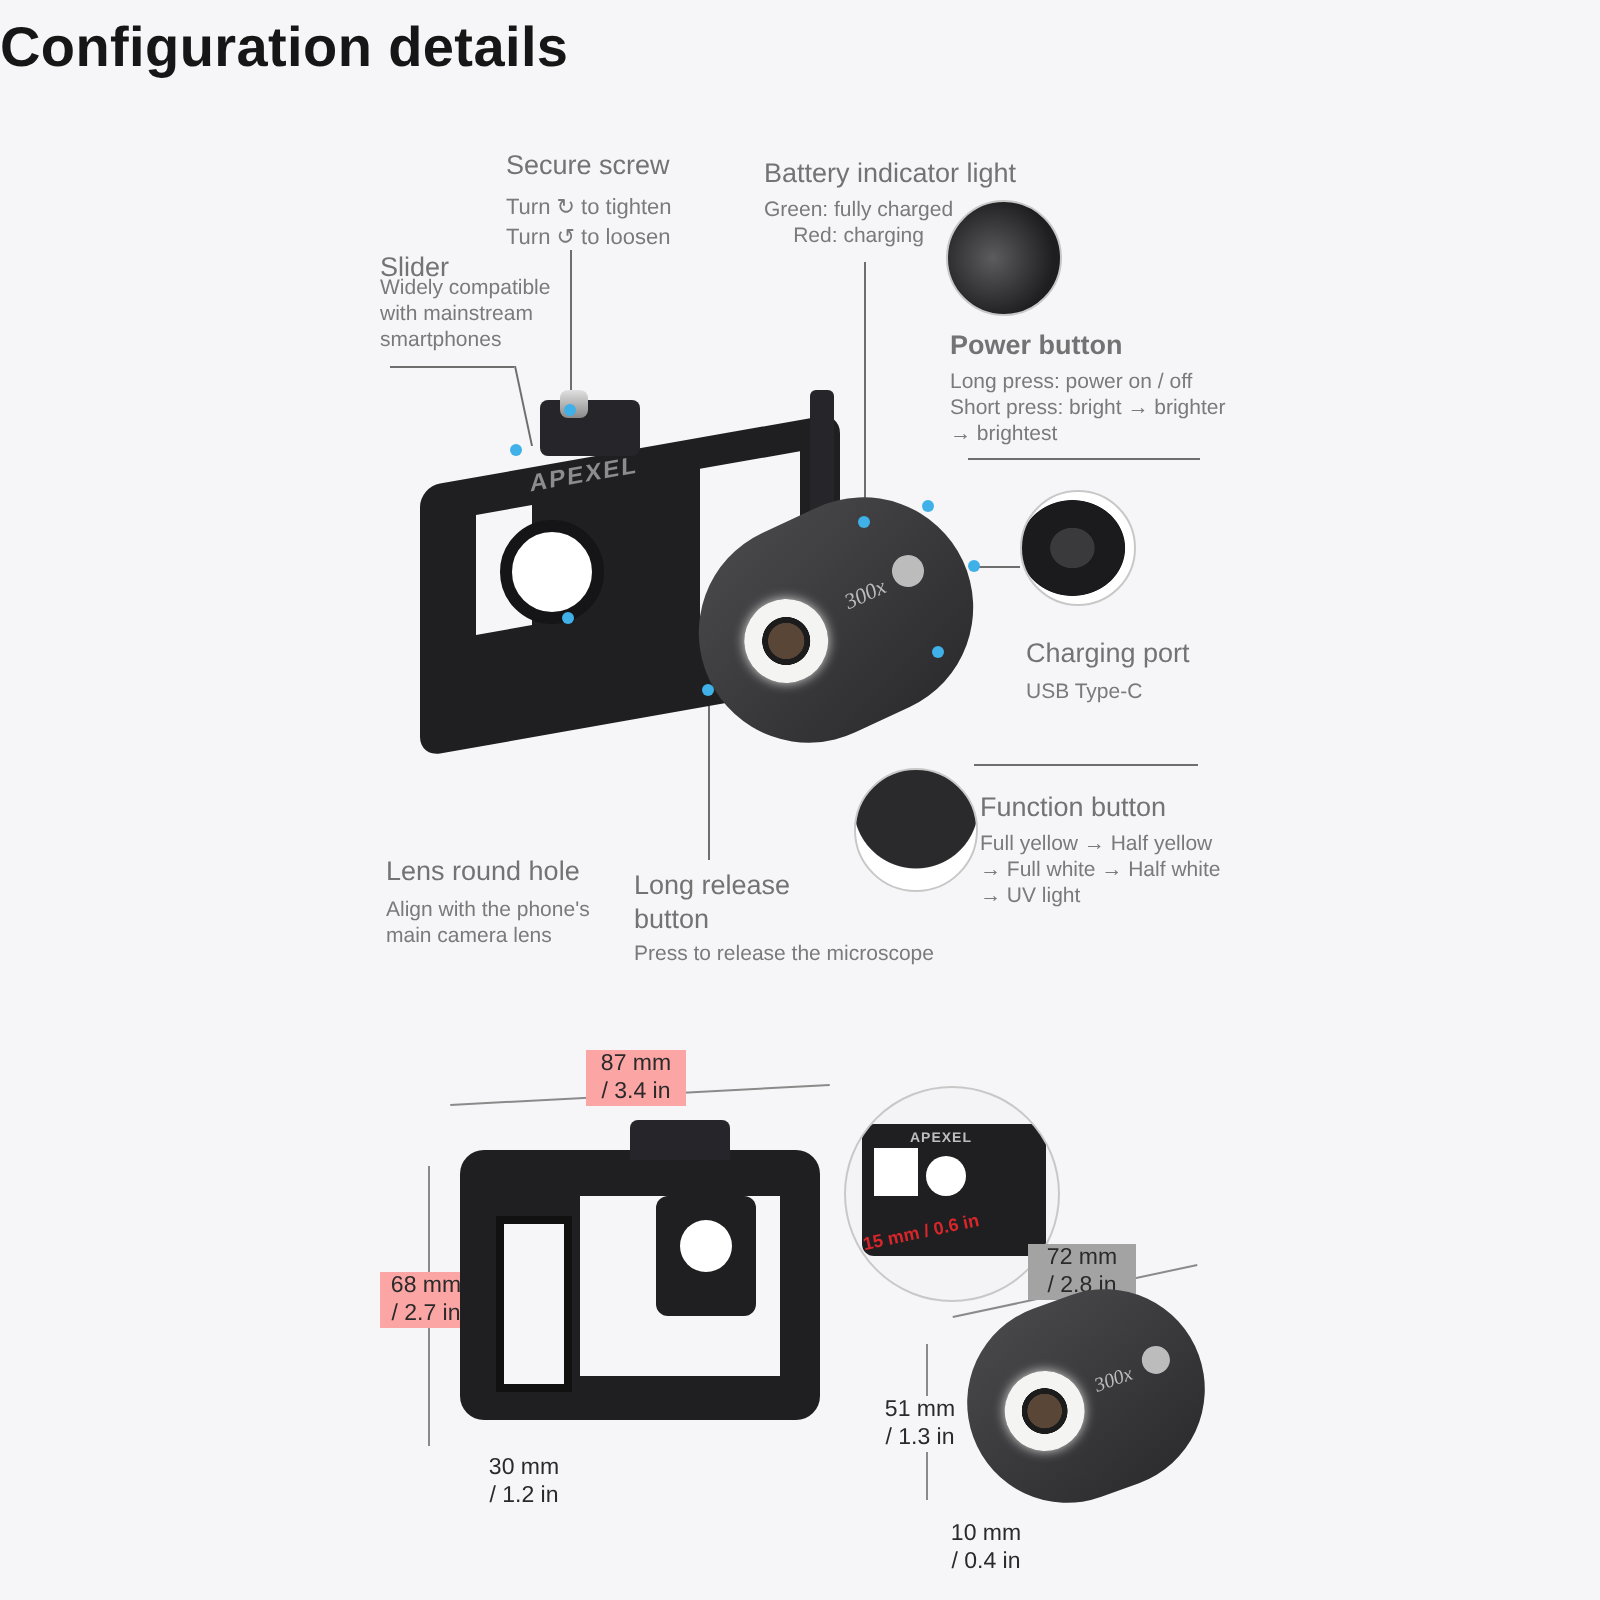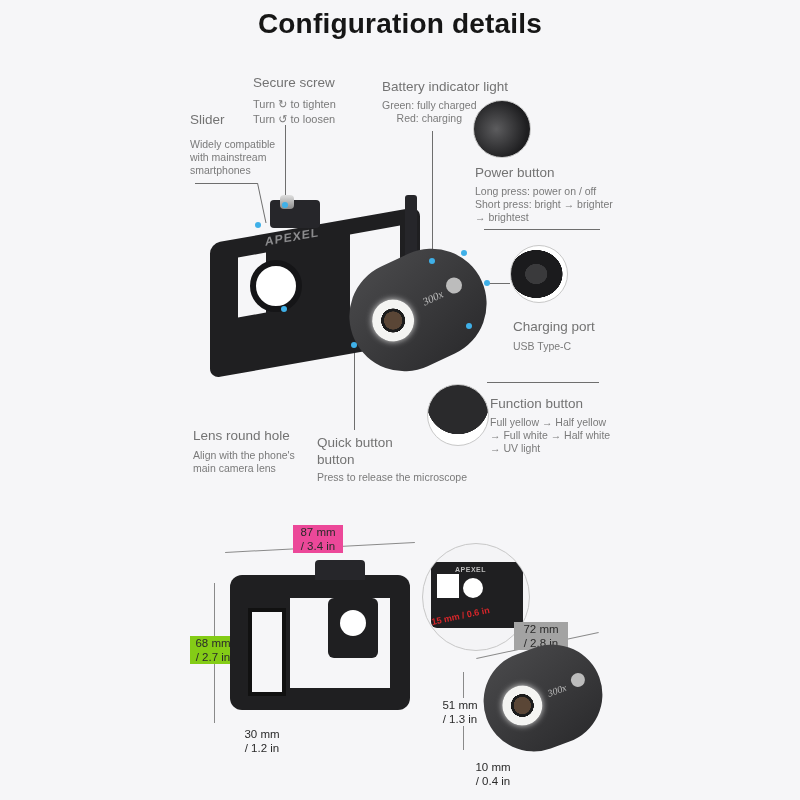--- a/index.html
+++ b/index.html
@@ -1,18 +1,18 @@
 <!DOCTYPE html>
 <html><head>
 <meta charset="utf-8">
 <style>
   html,body{margin:0;padding:0;}
   body{width:800px;height:800px;background:#f6f6f8;position:relative;overflow:hidden;font-family:"Liberation Sans","DejaVu Sans",sans-serif;color:#1a1a1a;}
   .abs{position:absolute;}
-  .title{left:0;width:800px;top:8px;text-align:center;font-size:28px;font-weight:bold;letter-spacing:0.2px;color:#161616;}
+  .title{left:0;width:800px;top:8px;font-size:28px;font-weight:bold;letter-spacing:0.2px;color:#161616;}
   .lbl-h{font-size:13.5px;color:#737373;white-space:nowrap;}
   .lbl-s{font-size:10.5px;color:#7a7a7a;line-height:13px;white-space:nowrap;}
   .dim{font-size:11.5px;color:#2a2a2a;text-align:center;line-height:14px;white-space:nowrap;}
   .line{position:absolute;background:#6e6e6e;}
   .dimline{position:absolute;background:#8a8a8a;}
   .dot{position:absolute;width:6px;height:6px;border-radius:50%;background:#3fb0e8;}
   .circle{position:absolute;border-radius:50%;background:#fff;border:1px solid #c8c8c8;overflow:hidden;}
   .dark{background:#1f1f21;}
   .mscope{position:absolute;background:linear-gradient(160deg,#4a4a4c,#2a2a2c);border-radius:60px;}
   .ring{position:absolute;border-radius:50%;background:radial-gradient(circle,#5a4636 0 30%,#1c1c1c 31% 40%,#f4f4f2 41% 100%);box-shadow:0 0 6px rgba(255,255,255,0.8);}
@@ -24,38 +24,38 @@
 
 <div class="abs title">Configuration details</div>
 
 <div class="abs lbl-h" style="left:253px;top:75px;">Secure screw</div>
 <div class="abs lbl-s" style="left:253px;top:97px;font-size:11px;line-height:15px;">
   <div>Turn ↻ to tighten</div>
   <div>Turn ↺ to loosen</div>
 </div>
 <div class="line" style="left:285px;top:125px;width:1px;height:80px;"></div>
 
-<div class="abs lbl-h" style="left:190px;top:112px;">Slider</div>
+<div class="abs lbl-h" style="left:190px;top:126px;">Slider</div>
 <div class="abs lbl-s" style="left:190px;top:138px;">
   <div>Widely compatible</div>
   <div>with mainstream</div>
   <div>smartphones</div>
 </div>
 <div class="line" style="left:195px;top:183px;width:62px;height:1px;"></div>
 <div class="line" style="left:257px;top:183px;width:1px;height:40px;transform:skewX(12deg);transform-origin:top;"></div>
 
 <div class="abs lbl-h" style="left:382px;top:79px;">Battery indicator light</div>
 <div class="abs lbl-s" style="left:382px;top:99px;text-align:center;">
   <div>Green: fully charged</div>
   <div>Red: charging</div>
 </div>
 <div class="line" style="left:432px;top:131px;width:1px;height:130px;"></div>
 <div class="circle dark" style="left:473px;top:100px;width:56px;height:56px;background:radial-gradient(circle at 40% 50%,#5c5c5e,#1e1e20 70%);"></div>
 
-<div class="abs lbl-h" style="left:475px;top:165px;">Power button</div>
+<div class="abs lbl-h" style="left:475px;top:165px;font-weight:bold;">Power button</div>
 <div class="abs lbl-s" style="left:475px;top:185px;">
   <div>Long press: power on / off</div>
   <div>Short press: bright → brighter</div>
   <div>→ brightest</div>
 </div>
 <div class="line" style="left:484px;top:229px;width:116px;height:1px;"></div>
 
 <div class="circle" style="left:510px;top:245px;width:56px;height:56px;background:radial-gradient(ellipse at 45% 50%,#3a3a3c 0 25%,#1b1b1d 26% 60%,#fff 61%);"></div>
 <div class="abs lbl-h" style="left:513px;top:319px;">Charging port</div>
 <div class="abs lbl-s" style="left:513px;top:340px;">USB Type-C</div>
@@ -70,21 +70,21 @@
 </div>
 <div class="line" style="left:487px;top:382px;width:112px;height:1px;"></div>
 
 <div class="abs lbl-h" style="left:193px;top:428px;">Lens round hole</div>
 <div class="abs lbl-s" style="left:193px;top:449px;">
   <div>Align with the phone's</div>
   <div>main camera lens</div>
 </div>
 
 <div class="abs lbl-h" style="left:317px;top:434px;line-height:17px;">
-  <div>Quick button</div>
+  <div>Long release</div>
   <div>button</div>
 </div>
 <div class="abs lbl-s" style="left:317px;top:471px;">Press to release the microscope</div>
 <div class="line" style="left:354px;top:345px;width:1px;height:85px;"></div>
 
 <div class="abs" style="left:210px;top:195px;width:225px;height:170px;">
   <div class="abs dark" style="left:0;top:30px;width:210px;height:135px;border-radius:10px;transform:skewY(-10deg);"></div>
   <div class="abs" style="left:28px;top:60px;width:28px;height:60px;background:#f6f6f8;transform:skewY(-10deg);"></div>
   <div class="abs" style="left:140px;top:35px;width:50px;height:80px;background:#f6f6f8;transform:skewY(-10deg);"></div>
   <div class="abs" style="left:40px;top:65px;width:40px;height:40px;border-radius:50%;background:#fff;border:6px solid #151517;"></div>
@@ -103,27 +103,27 @@
 <div class="dot" style="left:282px;top:202px;"></div>
 <div class="dot" style="left:255px;top:222px;"></div>
 <div class="dot" style="left:429px;top:258px;"></div>
 <div class="dot" style="left:461px;top:250px;"></div>
 <div class="dot" style="left:484px;top:280px;"></div>
 <div class="dot" style="left:466px;top:323px;"></div>
 <div class="dot" style="left:281px;top:306px;"></div>
 <div class="dot" style="left:351px;top:342px;"></div>
 
 <div class="dimline" style="left:225px;top:547px;width:190px;height:1px;transform:rotate(-3deg);"></div>
-<div class="abs dim" style="left:293px;top:525px;width:50px;background:#ec4899;">
+<div class="abs dim" style="left:293px;top:525px;width:50px;background:#fca5a5;">
   <div>87 mm</div>
   <div>/ 3.4 in</div>
 </div>
 
 <div class="dimline" style="left:214px;top:583px;width:1px;height:140px;"></div>
-<div class="abs dim" style="left:190px;top:636px;width:46px;background:#84cc16;">
+<div class="abs dim" style="left:190px;top:636px;width:46px;background:#fca5a5;">
   <div>68 mm</div>
   <div>/ 2.7 in</div>
 </div>
 
 <div class="abs dim" style="left:235px;top:727px;width:54px;">
   <div>30 mm</div>
   <div>/ 1.2 in</div>
 </div>
 
 <div class="abs" style="left:230px;top:560px;width:185px;height:150px;">

